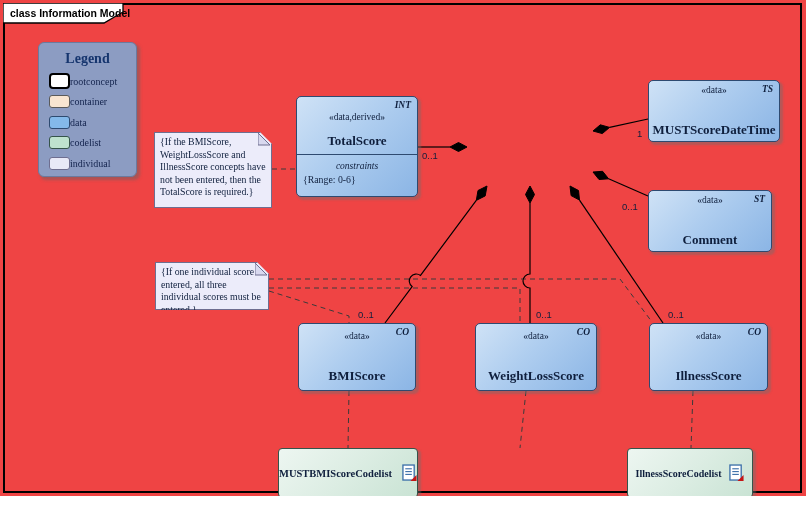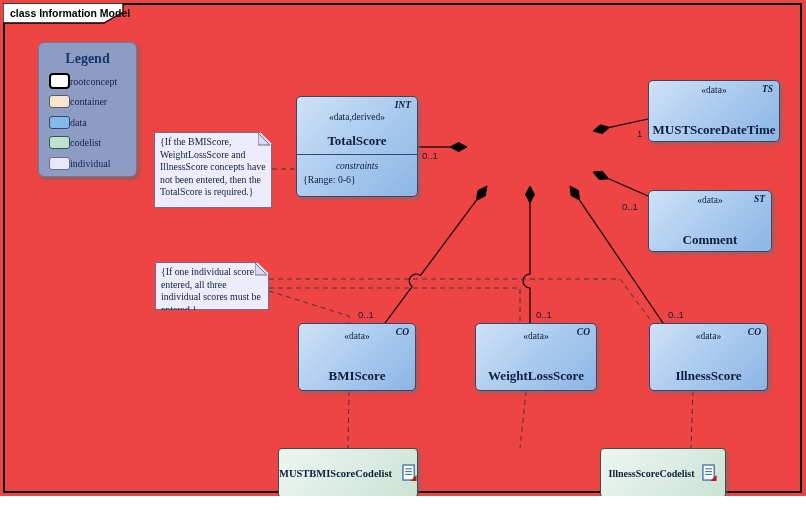--- a/index.html
+++ b/index.html
@@ -214,21 +214,21 @@
     <svg width="15" height="18" viewBox="0 0 16 19">
       <rect x="1" y="1" width="12" height="16" fill="#fff" stroke="#3a6ea8" stroke-width="1.4"></rect>
       <line x1="3.5" y1="5" x2="10.5" y2="5" stroke="#3a6ea8" stroke-width="1.2"></line>
       <line x1="3.5" y1="8" x2="10.5" y2="8" stroke="#3a6ea8" stroke-width="1.2"></line>
       <line x1="3.5" y1="11" x2="10.5" y2="11" stroke="#3a6ea8" stroke-width="1.2"></line>
       <polygon points="9,18 15.5,18 15.5,11.5" fill="#c41414"></polygon>
     </svg>
   </div>
 
 
-  <div class="node code" style="left:600px;top:448px;width:126px;height:50px;text-align:right;">
+  <div class="node code" style="left:627px;top:448px;width:126px;height:50px;text-align:right;">
     <span class="cname" style="font-size:10px;">IllnessScoreCodelist</span>
     <svg width="15" height="18" viewBox="0 0 16 19">
       <rect x="1" y="1" width="12" height="16" fill="#fff" stroke="#3a6ea8" stroke-width="1.4"></rect>
       <line x1="3.5" y1="5" x2="10.5" y2="5" stroke="#3a6ea8" stroke-width="1.2"></line>
       <line x1="3.5" y1="8" x2="10.5" y2="8" stroke="#3a6ea8" stroke-width="1.2"></line>
       <line x1="3.5" y1="11" x2="10.5" y2="11" stroke="#3a6ea8" stroke-width="1.2"></line>
       <polygon points="9,18 15.5,18 15.5,11.5" fill="#c41414"></polygon>
     </svg>
   </div>
 

